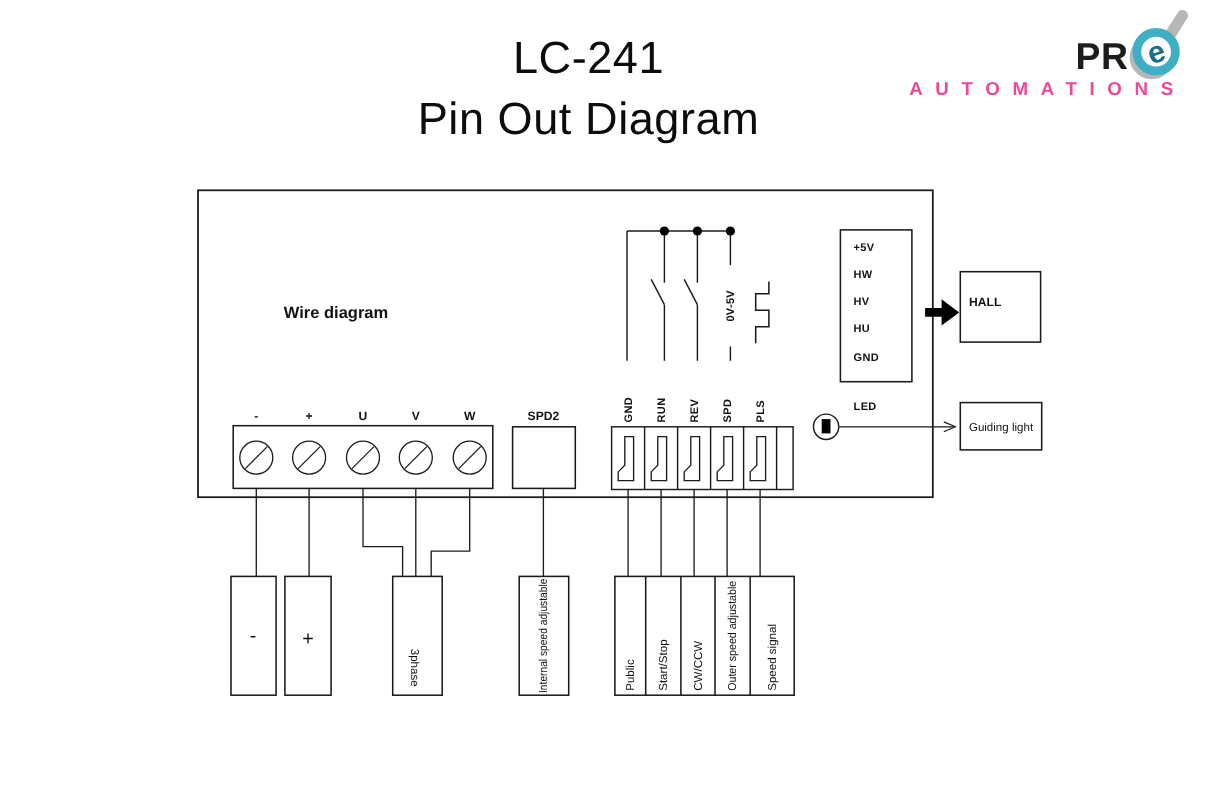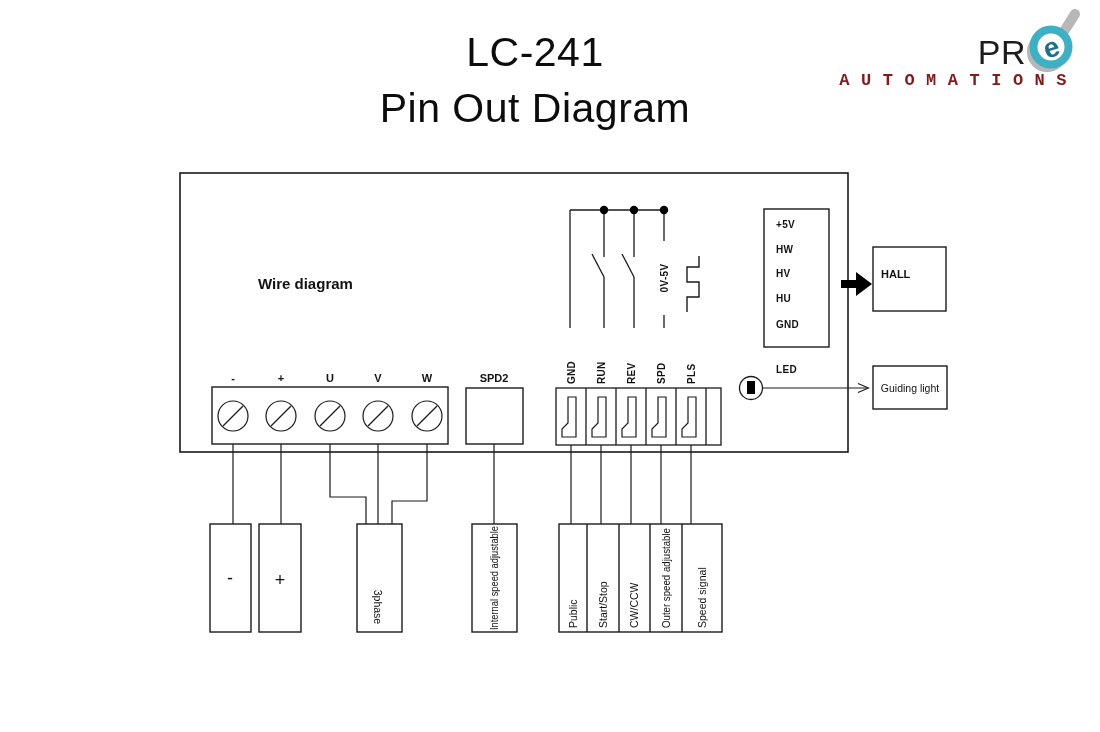--- a/index.html
+++ b/index.html
@@ -6,27 +6,26 @@
   body{width:1100px;height:732px;position:relative;font-family:"Liberation Sans",sans-serif;overflow:hidden;}
 
   .title-block{
     position:absolute;left:235px;top:24px;width:600px;
     text-align:center;color:#0c0c0c;
     font-size:41px;line-height:56px;font-weight:400;letter-spacing:0.5px;
   }
 
   .logo{position:absolute;top:8px;right:22px;width:302px;}
   .logo-line1{display:flex;align-items:flex-end;justify-content:flex-end;}
-  .logo-word{font-size:34px;font-weight:400;color:#1c1c1e;letter-spacing:0.5px;line-height:1;}
+  .logo-word{font-size:34px;font-weight:700;color:#1c1c1e;letter-spacing:0.5px;line-height:1;}
   .logo-lens{margin:0 -2px -5px -2px;}
   .logo-sub{
     margin-top:3px;text-align:right;
-    font-size:17px;font-weight:700;color:#7f1d1d;letter-spacing:11.5px;line-height:1.1;
+    font-size:17px;font-weight:700;color:#ec4899;letter-spacing:11.5px;line-height:1.1;
     white-space:nowrap;
-    font-family:Liberation Mono, monospace;
   }
 
   svg text{font-family:"Liberation Sans",sans-serif;fill:#121212;}
   .lbl{font-size:11px;font-weight:600;}
   .lbl-sm{font-size:10px;font-weight:700;letter-spacing:0.3px;}
   .lbl-rot{font-size:10px;font-weight:700;letter-spacing:0.3px;}
   .lbl-box{font-size:10.5px;font-weight:400;}
   .board-title{font-size:15px;font-weight:700;}
   .sign{font-size:18px;font-weight:400;}
 </style>

